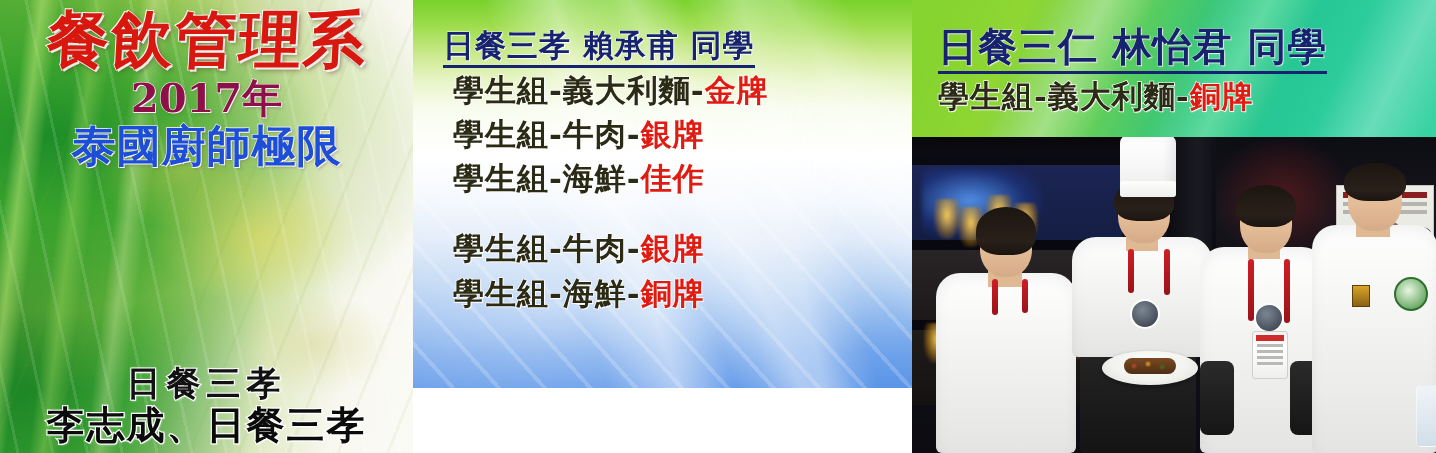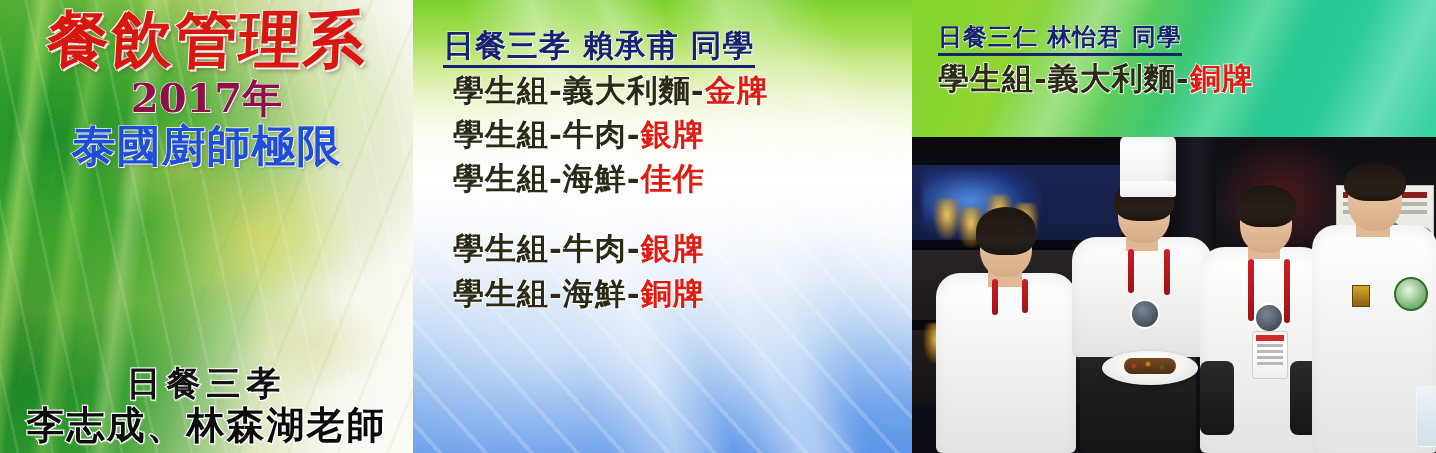--- a/index.html
+++ b/index.html
@@ -100,35 +100,36 @@
     color:#0b0b0b;
     -webkit-text-stroke:2.2px #ffffff;
     paint-order:stroke fill;
     text-shadow:0 0 2px #fff, 1px 1px 2px rgba(255,255,255,.95);
     font-family:"DejaVu Serif","Liberation Serif",serif;
     letter-spacing:2px;
   }
 
   
   #middle-panel{
-    position:absolute;left:413px;top:0;width:499px;height:453px;
+    position:absolute;left:413px;top:0;width:499px;height:388px;
     overflow:hidden;
     background:linear-gradient(180deg,
         #79d12a 0%,
         #9fdd4e 7%,
         #cbe98c 14%,
         #e9f5c8 21%,
         #f8fcee 28%,
         #ffffff 40%,
         #f4f8fd 52%,
         #dfeaf9 62%,
         #b9d3f3 72%,
         #8fb8ee 82%,
         #6ea2ea 91%,
         #5b95e8 100%);
+    padding-left:23px;
   }
   .mid-rays{
     position:absolute;inset:0;
     background:
       linear-gradient(72deg, rgba(255,255,255,0) 30%, rgba(255,255,255,.55) 41%, rgba(255,255,255,0) 50%),
       linear-gradient(66deg, rgba(255,255,255,0) 46%, rgba(255,255,255,.45) 56%, rgba(255,255,255,0) 64%),
       linear-gradient(78deg, rgba(255,255,255,0) 58%, rgba(255,255,255,.38) 68%, rgba(255,255,255,0) 77%),
       linear-gradient(60deg, rgba(255,255,255,0) 70%, rgba(255,255,255,.30) 80%, rgba(255,255,255,0) 88%);
     opacity:.85;
   }
@@ -186,21 +187,21 @@
     position:absolute;inset:0;
     background:
       linear-gradient(116deg, rgba(255,255,255,0) 18%, rgba(255,255,255,.38) 26%, rgba(255,255,255,0) 33%),
       linear-gradient(116deg, rgba(255,255,255,0) 40%, rgba(180,255,210,.42) 48%, rgba(255,255,255,0) 55%),
       linear-gradient(116deg, rgba(255,255,255,0) 62%, rgba(255,255,255,.30) 70%, rgba(255,255,255,0) 78%),
       linear-gradient(116deg, rgba(160,230,70,.5) 0%, rgba(160,230,70,0) 22%);
     opacity:.9;
   }
   #right-text{position:absolute;left:0;top:0;right:0;padding:22px 0 0 26px;z-index:3;}
   .right-heading{
-    font-size:24px;font-weight:bold;line-height:1.24;
+    font-size:39px;font-weight:bold;line-height:1.24;
     color:#17236e;
     font-family:"DejaVu Serif","Liberation Serif",serif;
     -webkit-text-stroke:.8px rgba(255,255,255,.7);
     paint-order:stroke fill;
     text-shadow:1px 1px 1px rgba(255,255,255,.7);
     letter-spacing:1px;white-space:nowrap;display:inline-block;
     border-bottom:3px solid #17236e;padding-bottom:1px;
   }
   .right-award{
     font-size:31px;font-weight:bold;line-height:1.42;
@@ -373,21 +374,21 @@
     <div class="leaf-bg leaf-veins"></div>
     <div class="leaf-bg leaf-stripe"></div>
 
     <div id="left-content">
       <div class="dept-title">餐飲管理系</div>
       <div class="year-line">2017年</div>
       <div class="event-line">泰國廚師極限</div>
 
       <div class="teacher-block">
         <div class="teacher-label">日餐三孝</div>
-        <div class="teacher-names">李志成、林森湖老師</div>
+        <div class="teacher-names">李志成、日餐三孝</div>
       </div>
     </div>
   </div>
 
   <div id="middle-panel">
     <div class="mid-rays"></div>
     <div class="mid-swirl"></div>
 
     <div id="middle-content">
 

